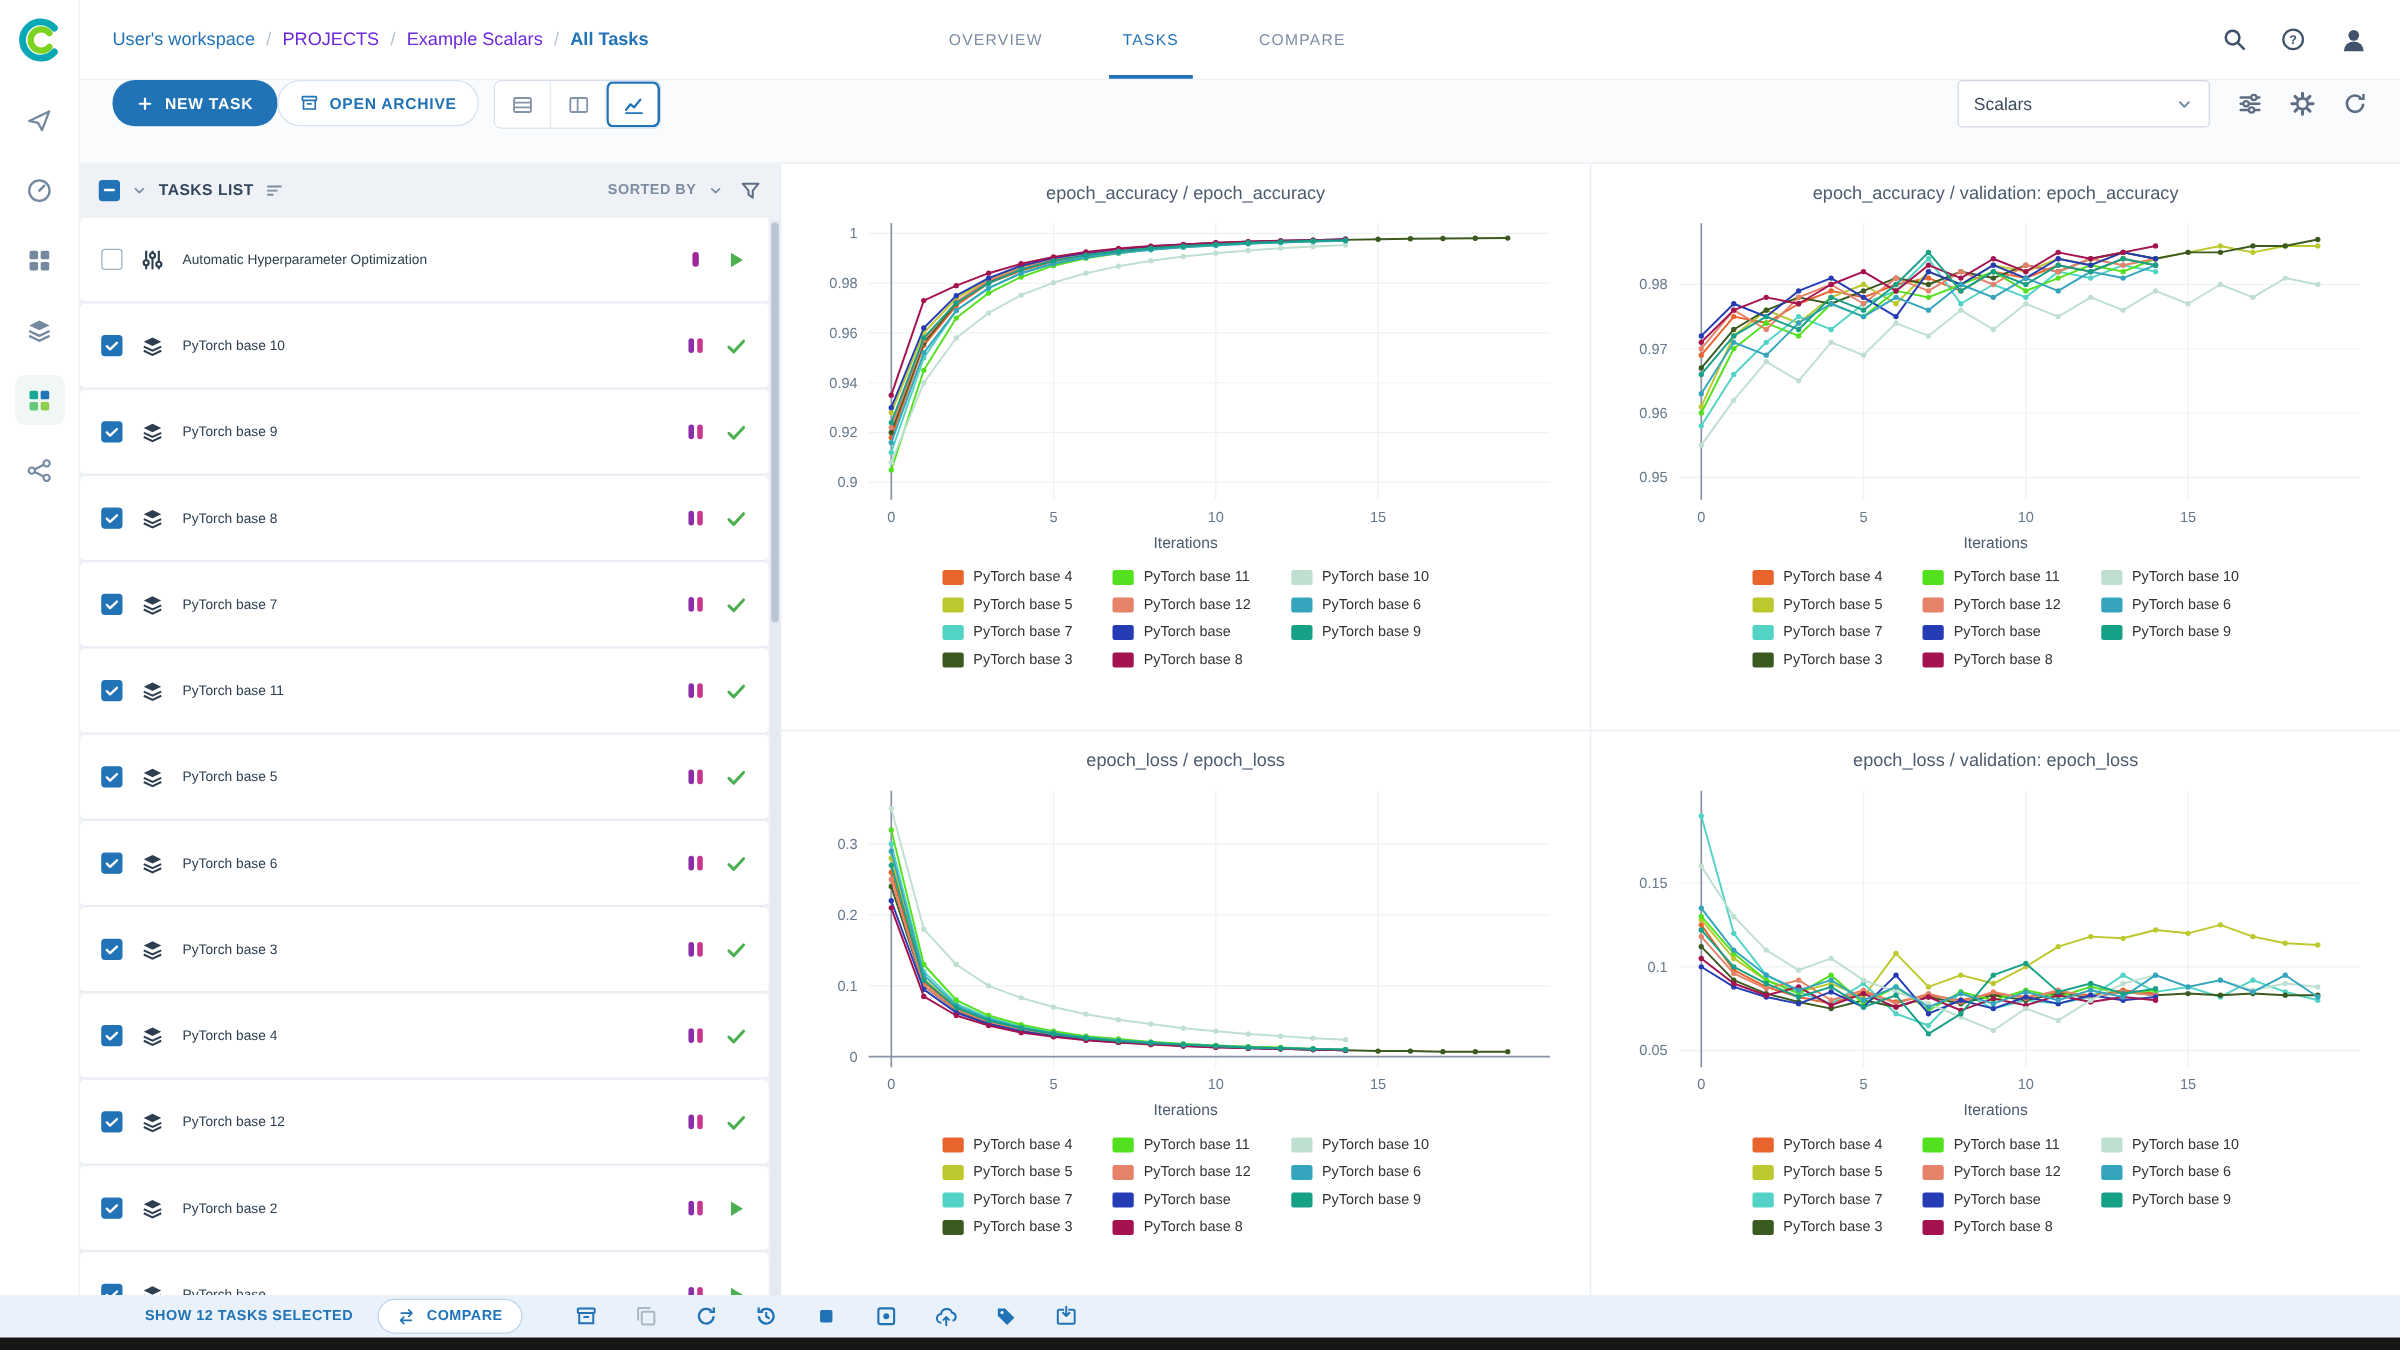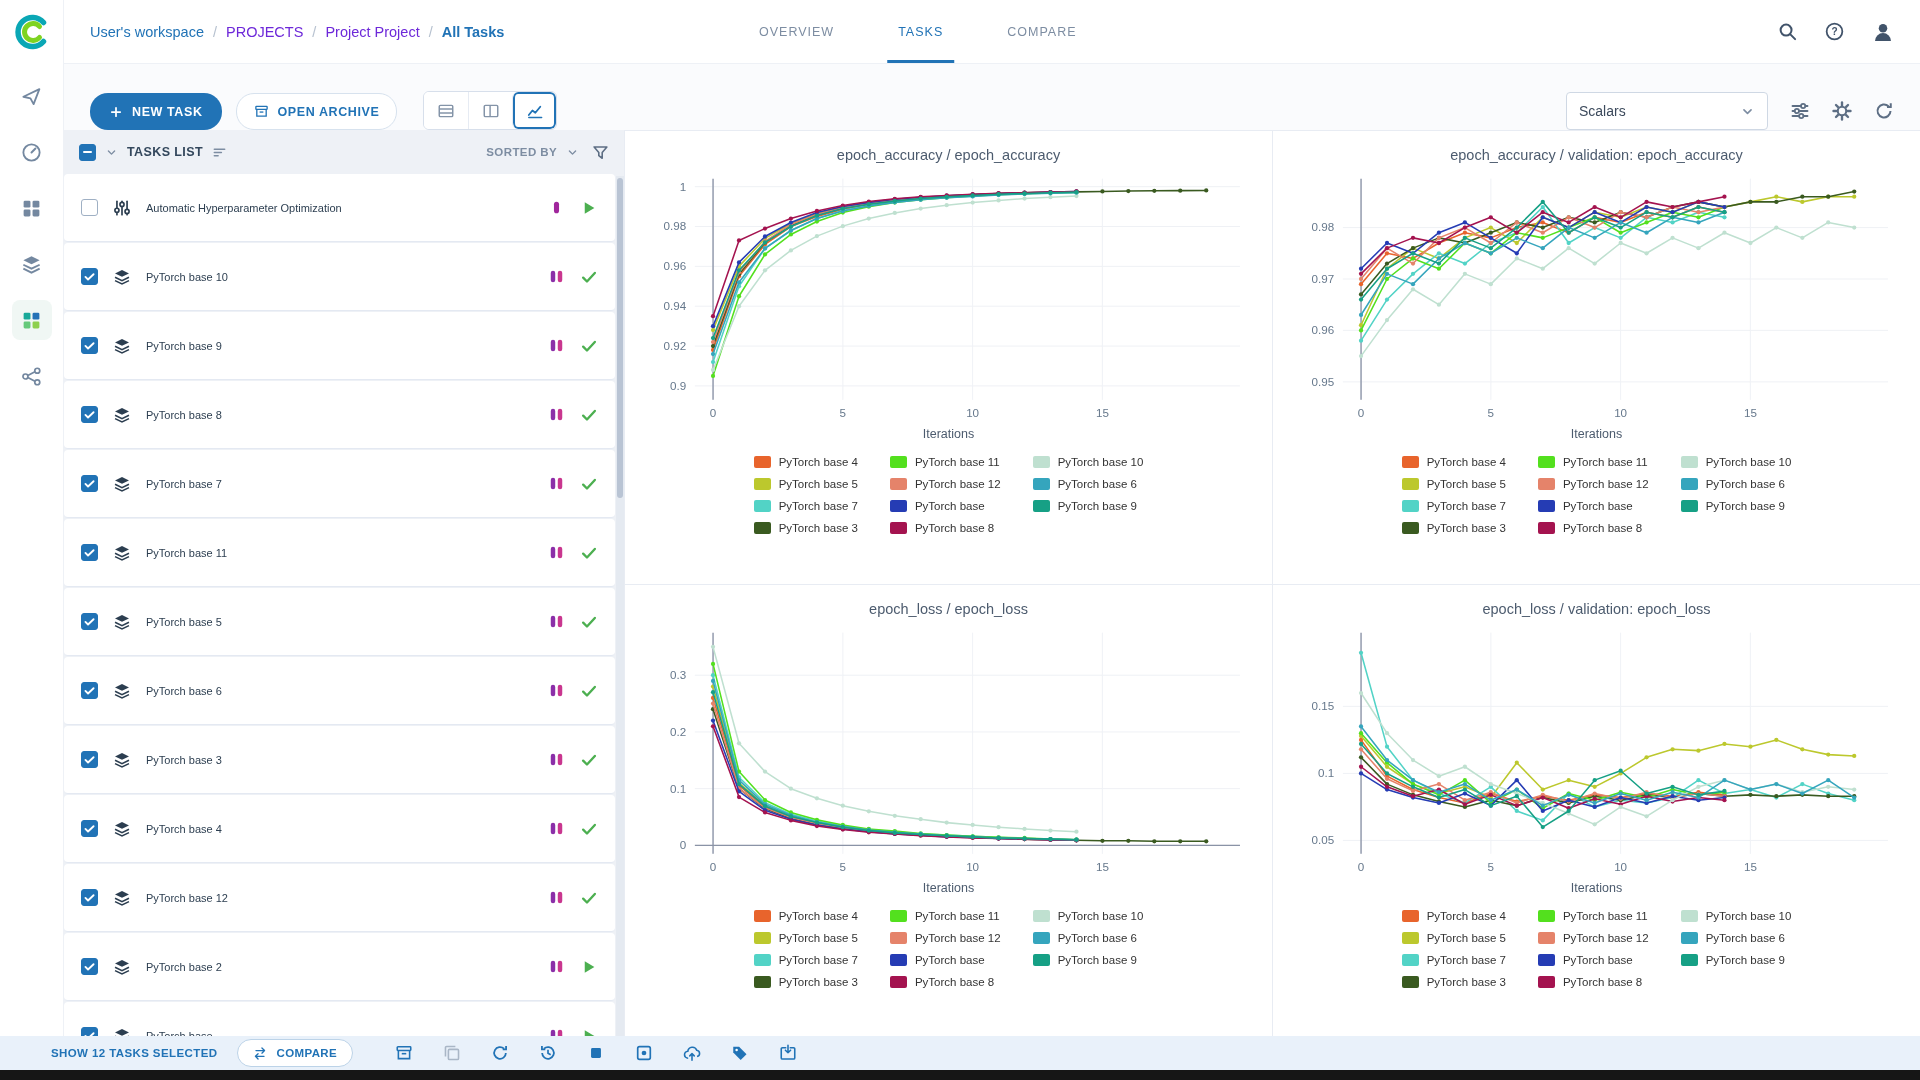--- a/index.html
+++ b/index.html
@@ -27,21 +27,21 @@
   .bc-sep{color:#b6c1cf}
   .tabs{position:absolute;left:46%;transform:translateX(-50%);top:0;bottom:0;display:flex;gap:58px}
   .tab{display:flex;align-items:center;font-size:12.5px;font-weight:normal;letter-spacing:1px;color:#7d8da2;cursor:pointer;position:relative;padding:0 3px}
   .tab.active{color:#2173b6}
   .tab.active::after{content:"";position:absolute;left:-8px;right:-8px;bottom:0;height:3px;background:#2173b6}
   .top-actions{margin-left:auto;display:flex;align-items:center;gap:28px;color:#41536a}
   .top-actions .icon{width:19px;height:19px;cursor:pointer}
   .top-actions .icon.avatar{width:22px;height:22px}
 
   
-  .toolbar{height:66px;background:#fafbfd;display:flex;align-items:flex-end;padding:0 26px;gap:14px}
+  .toolbar{height:66px;background:#fafbfd;display:flex;align-items:flex-start;padding:0 26px;}
   .btn-primary{display:inline-flex;align-items:center;gap:9px;background:#2173b6;color:#fff;border:none;border-radius:18px;height:37px;padding:0 19px;font-size:12.5px;font-weight:bold;letter-spacing:.6px;cursor:pointer;font-family:inherit}
   .btn-primary .icon{width:14px;height:14px;color:#fff}
   .btn-secondary{display:inline-flex;align-items:center;gap:9px;background:#fff;color:#2173b6;border:1px solid #d7e2ee;border-radius:18px;height:37px;padding:0 17px;font-size:12.5px;font-weight:bold;letter-spacing:.6px;cursor:pointer;font-family:inherit}
   .btn-secondary .icon{width:15px;height:15px}
   .view-group{display:flex;border:1px solid #d7dfeb;border-radius:6px;background:#fff;margin-left:12px;overflow:hidden}
   .view-btn{width:44px;height:37px;display:flex;align-items:center;justify-content:center;color:#8494a8;cursor:pointer;background:#fff;border:none}
   .view-btn + .view-btn{border-left:1px solid #e6ebf3}
   .view-btn .icon{width:18px;height:18px}
   .view-btn.active{color:#2173b6;box-shadow:inset 0 0 0 2px #2173b6;border-radius:6px}
   .toolbar-right{margin-left:auto;display:flex;align-items:center;gap:22px}
@@ -76,21 +76,21 @@
   .chart-cell{border-left:1px solid #e8ecf3;border-bottom:1px solid #e8ecf3;padding-top:16px;display:flex;flex-direction:column;align-items:center;overflow:hidden}
   .chart-title{font-size:14.5px;color:#4c5b6e;margin-bottom:6px}
   svg.plot{width:622px;height:258px}
   .chart-xlabel{font-size:12.5px;color:#4c5b6e}
   .legend{display:grid;grid-auto-flow:column;grid-template-rows:repeat(4,22px);column-gap:32px;margin-top:10px;align-items:center}
   .li{display:flex;align-items:center;gap:8px;cursor:pointer}
   .sw{width:17px;height:12px;border-radius:2px;flex-shrink:0}
   .ll{font-size:11.5px;color:#333;white-space:nowrap}
 
   
-  .footbar{position:absolute;left:0;right:0;bottom:10px;height:34px;background:#e9f1fa;display:flex;align-items:center;padding:0 16px 0 51px;gap:20px;z-index:6}
+  .footbar{position:absolute;left:0;right:0;bottom:10px;height:34px;background:#e9f1fa;display:flex;align-items:center;padding:0 16px 0 116px;gap:20px;z-index:6}
   .sel-label{font-size:11.5px;font-weight:bold;color:#2173b6;letter-spacing:.4px;cursor:pointer}
   .btn-compare{display:inline-flex;align-items:center;gap:9px;height:28px;border-radius:15px;border:1px solid #bcd3e8;background:#fff;color:#2173b6;font-size:11.5px;font-weight:bold;letter-spacing:.4px;padding:0 15px;cursor:pointer;font-family:inherit}
   .btn-compare .icon{width:14px;height:14px}
   #footer-actions{display:flex;align-items:center;gap:30px;margin-left:22px}
   .ficon{background:none;border:none;padding:0;width:18px;height:18px;color:#2173b6;cursor:pointer}
   .ficon .icon{width:18px;height:18px}
   .ficon.disabled{color:#a9b6c6}
   .bottom-strip{position:absolute;left:0;right:0;bottom:0;height:10px;background:#161616;z-index:7}
 </style>
 </head>
@@ -165,21 +165,21 @@
 </aside>
 
 <div class="main-col">
 
   <header class="topbar">
     <div class="breadcrumb" id="breadcrumb">
         <span class="bc-item link">User's workspace</span>
         <span class="bc-sep">/</span>
         <span class="bc-item">PROJECTS</span>
         <span class="bc-sep">/</span>
-        <span class="bc-item">Project Project</span>
+        <span class="bc-item">Example Scalars</span>
         <span class="bc-sep">/</span>
         <span class="bc-item link current">All Tasks</span>
       </div>
     <div class="tabs" id="tabs">
         <div class="tab">OVERVIEW</div>
         <div class="tab active">TASKS</div>
         <div class="tab">COMPARE</div>
       </div>
     <div class="top-actions">
       <span class="icon">

